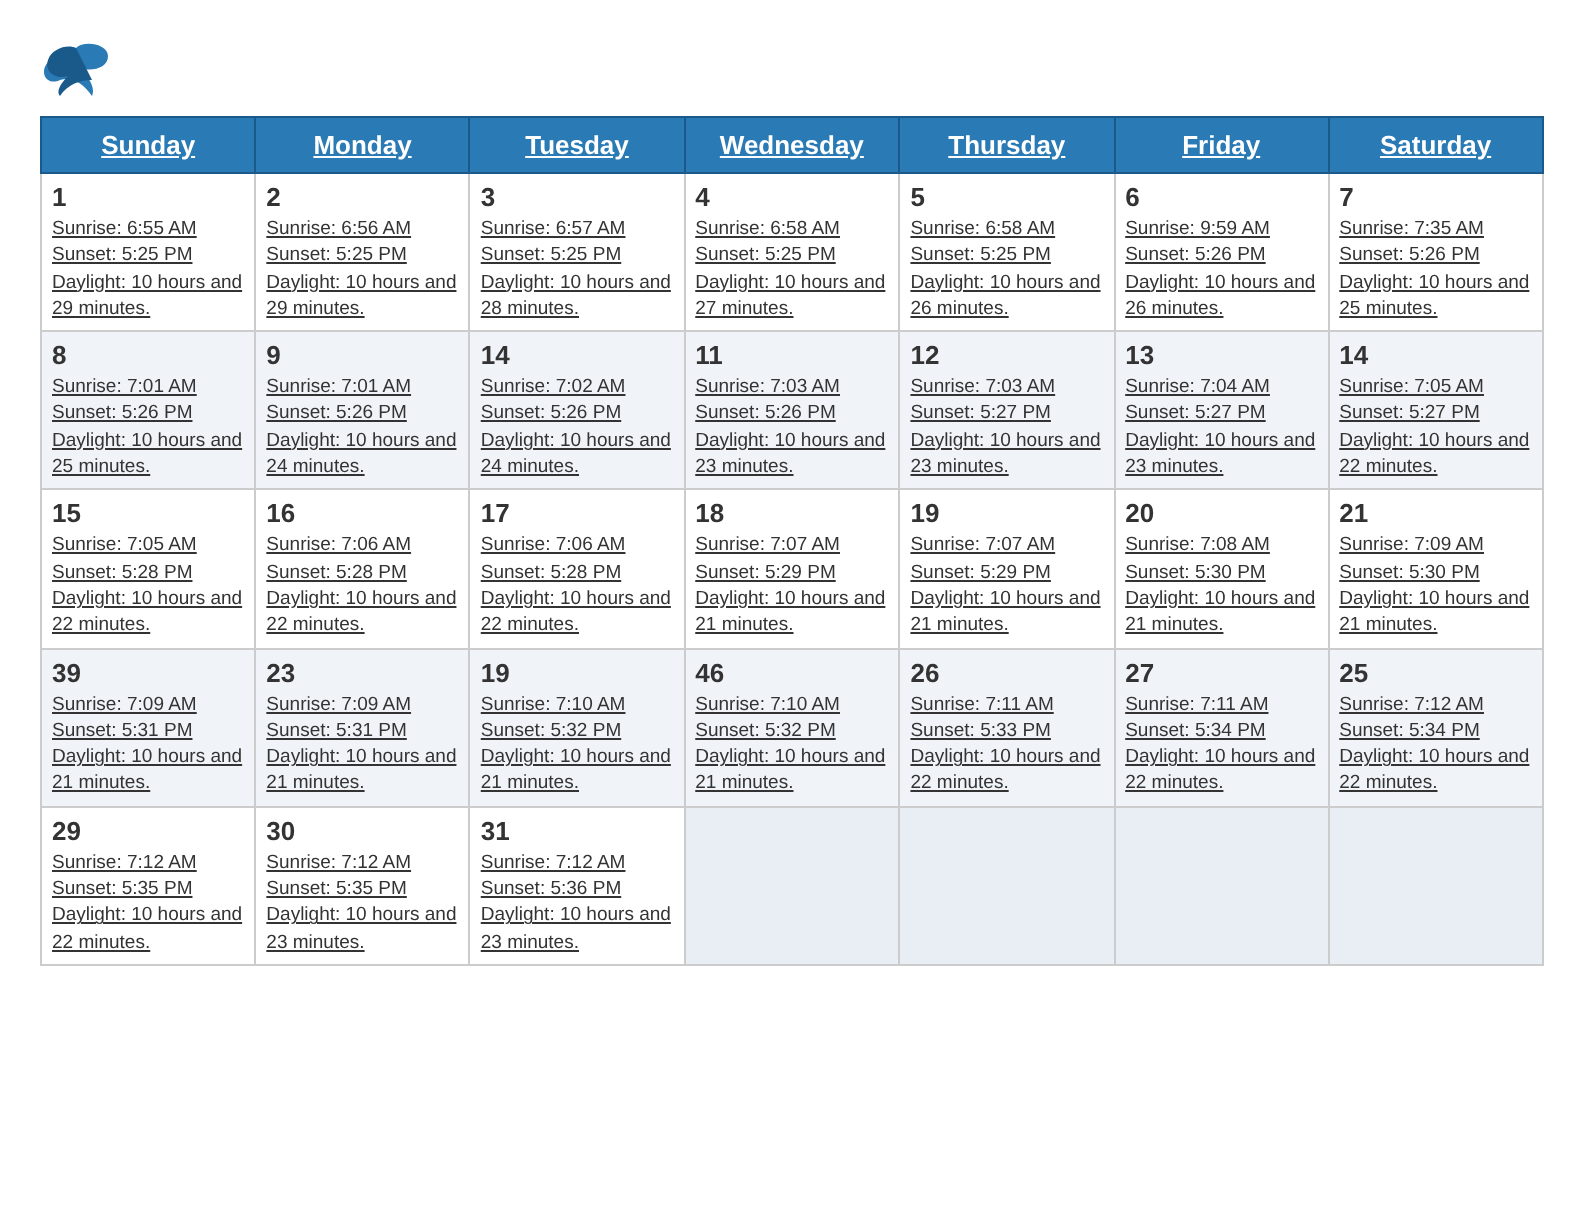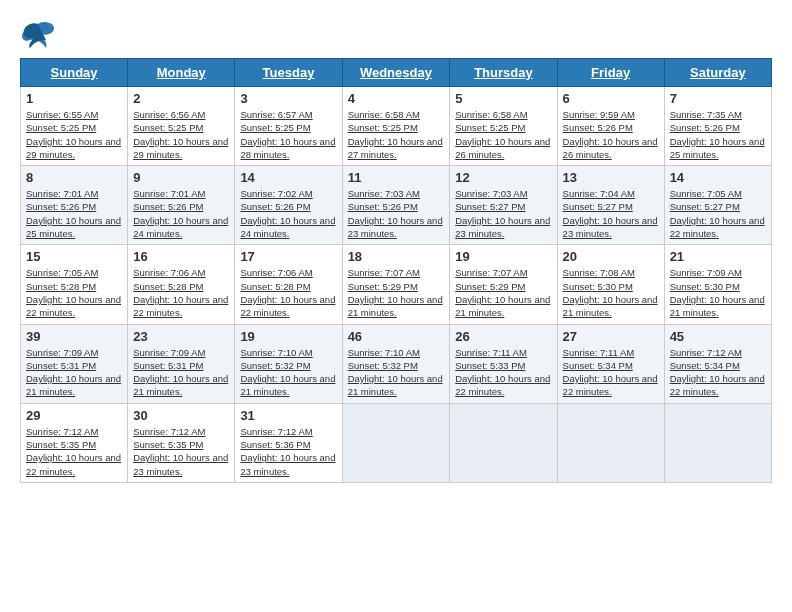--- a/index.html
+++ b/index.html
@@ -348,21 +348,21 @@
         </td>
         <td>
           <span class="day-num">27</span>
         <div class="day-info">
           <span>Sunrise: 7:11 AM</span><br>
           <span>Sunset: 5:34 PM</span><br>
           <span>Daylight: 10 hours and 22 minutes.</span>
         </div>
         </td>
         <td>
-          <span class="day-num">45</span>
+          <span class="day-num">25</span>
         <div class="day-info">
           <span>Sunrise: 7:12 AM</span><br>
           <span>Sunset: 5:34 PM</span><br>
           <span>Daylight: 10 hours and 22 minutes.</span>
         </div>
         </td>
       </tr>
       <tr>
         <td>
           <span class="day-num">29</span>

